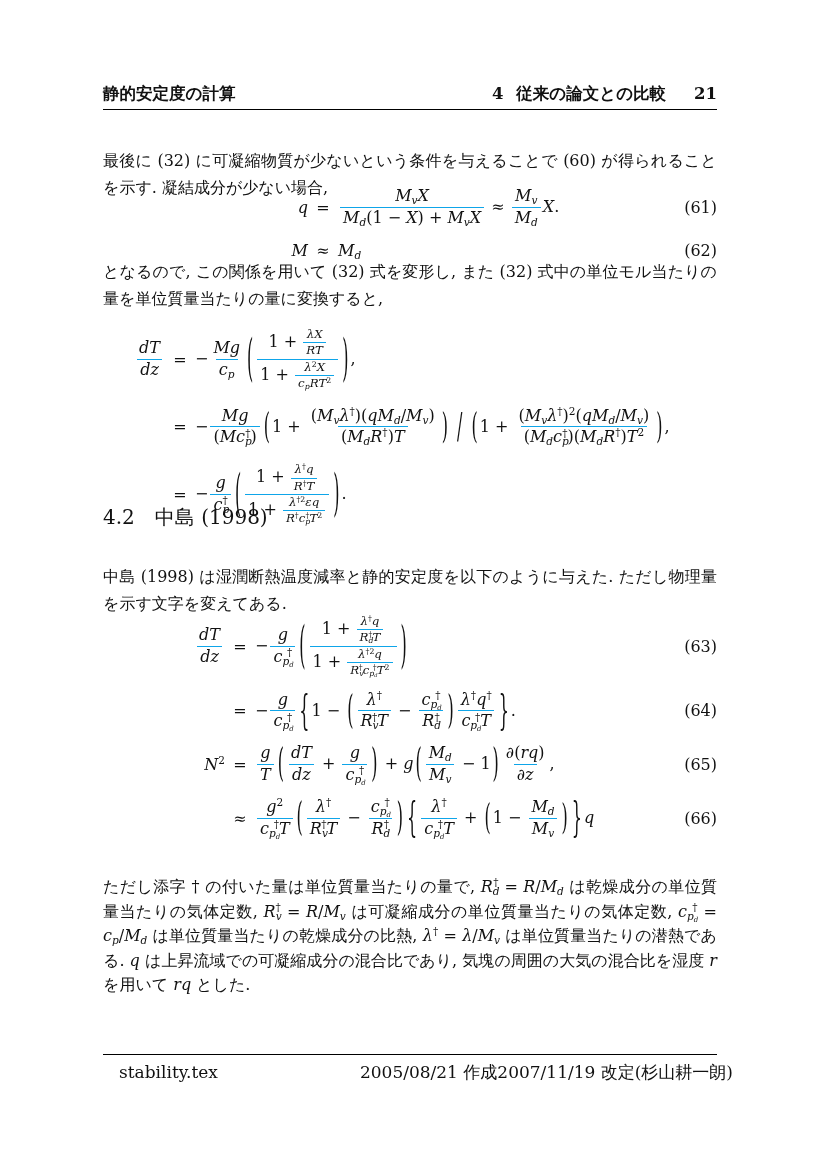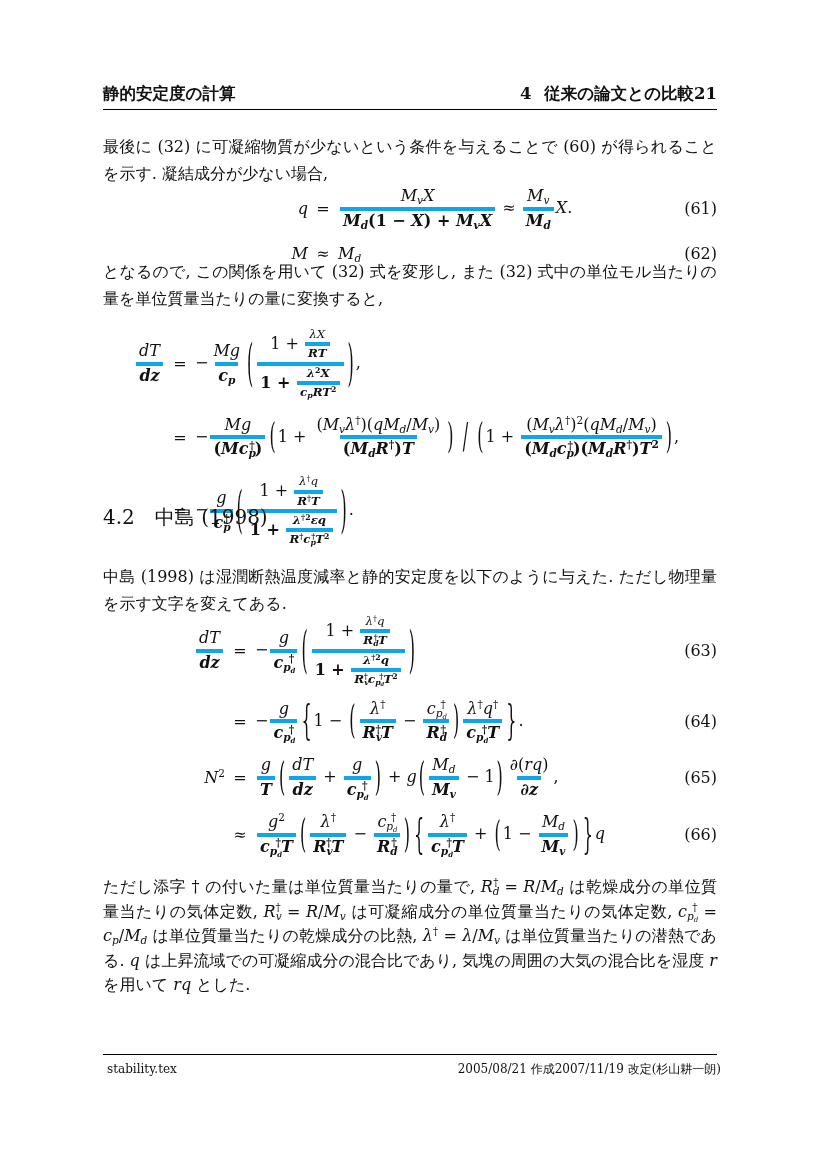--- a/index.html
+++ b/index.html
@@ -8,28 +8,28 @@
     font-family:"DejaVu Serif", serif; color:#111; overflow:hidden; margin:0 auto;
   }
   .content{position:absolute; left:103px; top:0; width:614px; height:952px;}
 
   
   .running-header{position:absolute; top:84px; left:0; width:614px;
     display:flex; justify-content:space-between; align-items:baseline;
     font-size:16.5px; font-weight:bold; line-height:1.2;}
   .rh-right{display:flex; align-items:baseline;}
   .rh-num{margin-right:13px;}
-  .rh-page{}
+  .rh-page{margin-left:28px;}
   .rule{position:absolute; left:0; width:614px; border-top:1.6px solid #000; height:0;}
   .header-rule{top:109px;}
 
   
   .body-text{position:absolute; left:0; width:614px; margin:0;
     font-size:16px; line-height:26.5px; text-align:justify;}
-  .p1{top:134px;}
+  .p1{top:148px;}
   .p2{top:259px;}
   .p3{top:564px;}
   .p4{top:875px; line-height:24.6px;}
   .p5{top:971px; line-height:26px;}
 
   
   .section-heading{position:absolute; left:0; top:505px; margin:0;
     font-size:20px; font-weight:normal; line-height:1.2;}
   .sec-no{margin-right:20px;}
 
@@ -43,33 +43,33 @@
   .eqnarray .rel{justify-self:center;}
   .eqnarray .rhs{justify-self:start;}
   .eqnarray .tag{justify-self:end; font-style:normal;}
 
   
   .math{white-space:nowrap;}
   .math i{font-style:italic; font-family:"DejaVu Serif", serif;}
   .frac{display:inline-flex; flex-direction:column; align-items:center;
     vertical-align:middle; margin:0 2px; text-align:center;}
   .frac .num,.frac .den{display:block; line-height:1.3; padding:0 3px; white-space:nowrap;}
-  .frac .den{border-top:4px solid #0ea5e9;font-weight:bold;}
+  .frac .den{border-top:1px solid #0ea5e9;}
   .frac .frac{font-size:74%; margin:0 1px;}
   sub,sup{font-size:66%; line-height:0;}
   sup{vertical-align:0.55em;}
   sub{vertical-align:-0.28em;}
   sub + sup{margin-left:-0.62em;}
   .bigd{display:inline-block; vertical-align:middle; line-height:1; margin:0 2px;
     transform-origin:center; font-weight:normal;}
 
   
   .footer-rule{top:1054px;}
-  .footer-row{position:absolute; top:1061px; left:4px; width:614px;
-    display:flex; justify-content:space-between; font-size:12px; line-height:1.4;align-items:center;}
+  .footer-row{position:absolute; top:1061px; left:16px; width:614px;
+    display:flex; justify-content:space-between; font-size:17px; line-height:1.4;align-items:center;}
 </style>
 </head>
 <body>
 
 <div class="page">
   <div class="content">
 
     <div class="running-header">
       <span class="rh-left">静的安定度の計算</span>
       <span class="rh-right">

